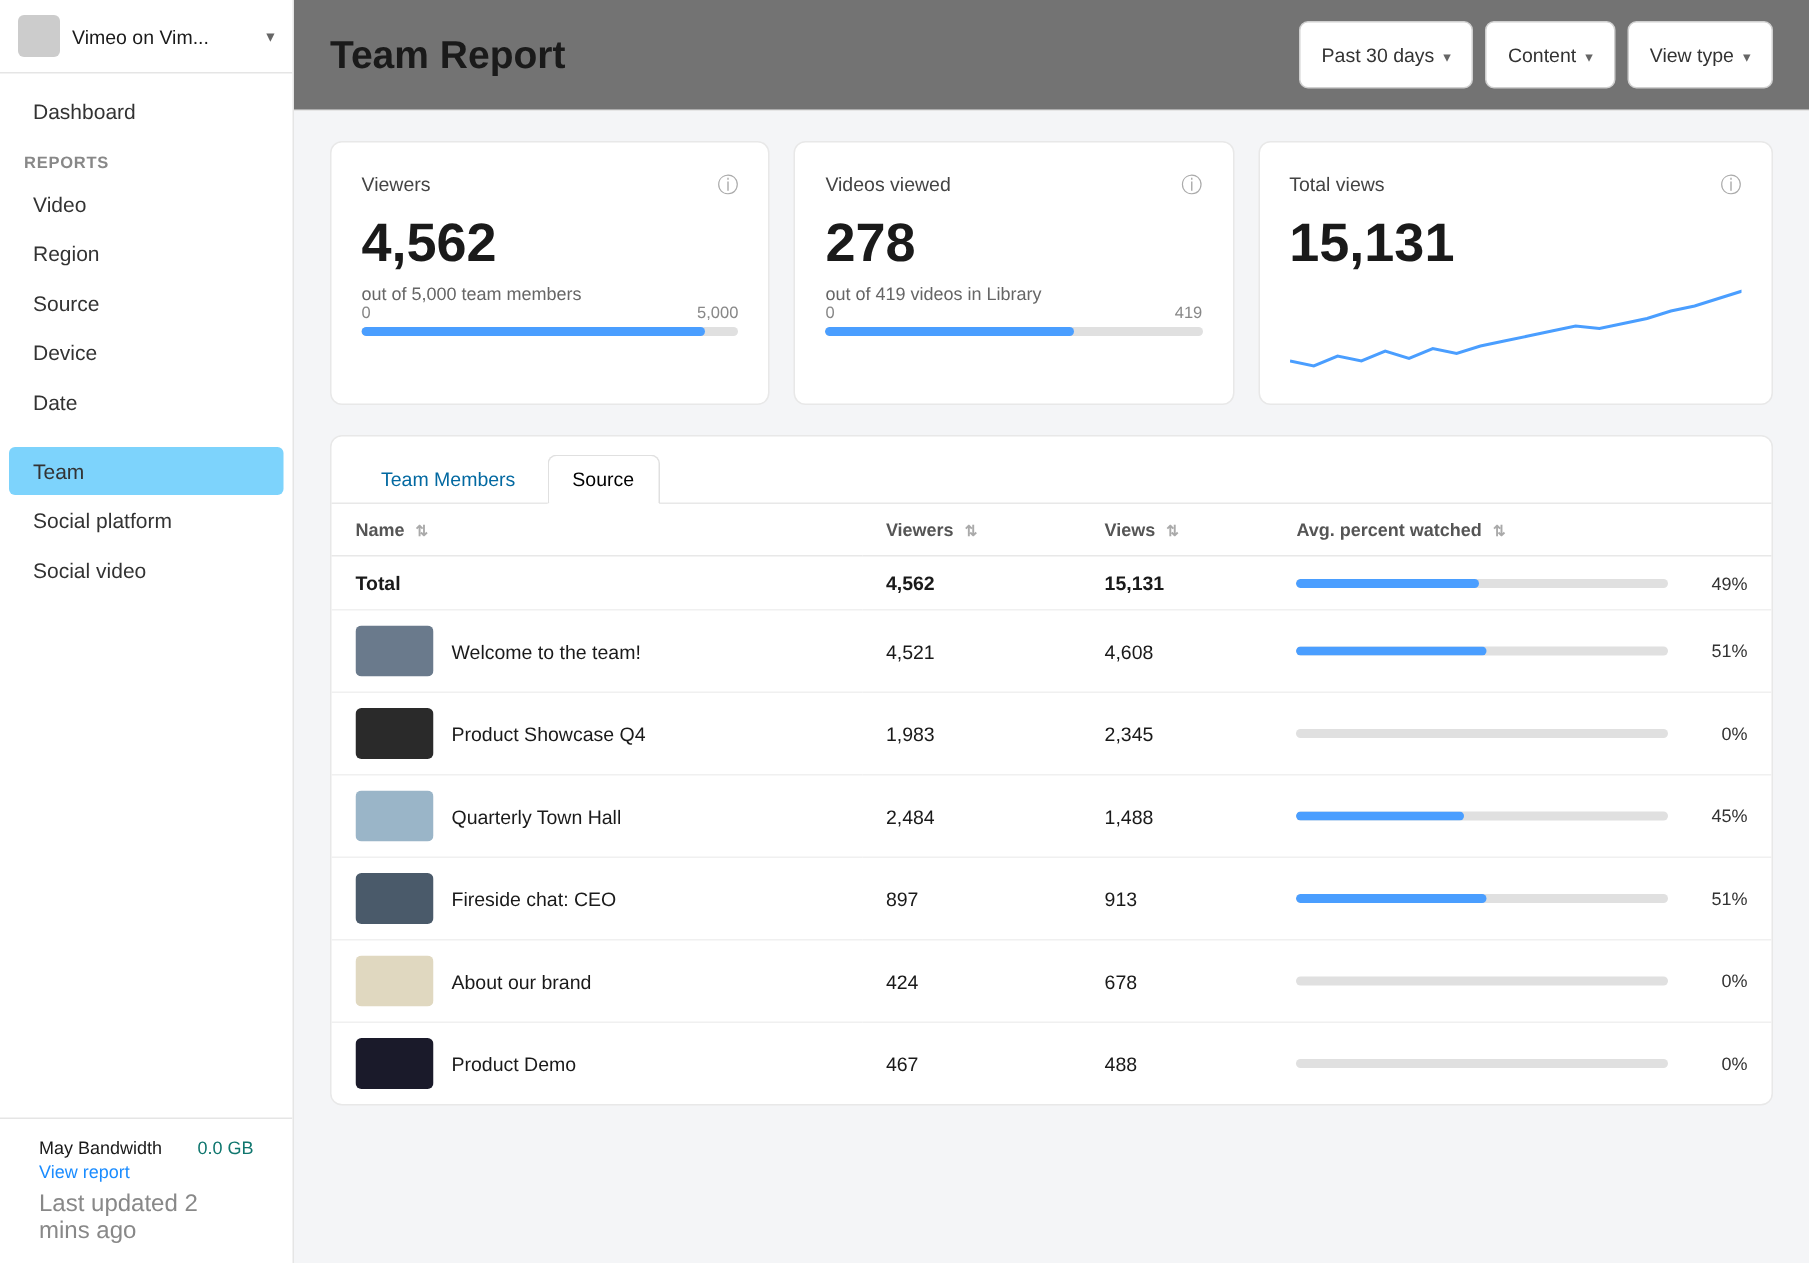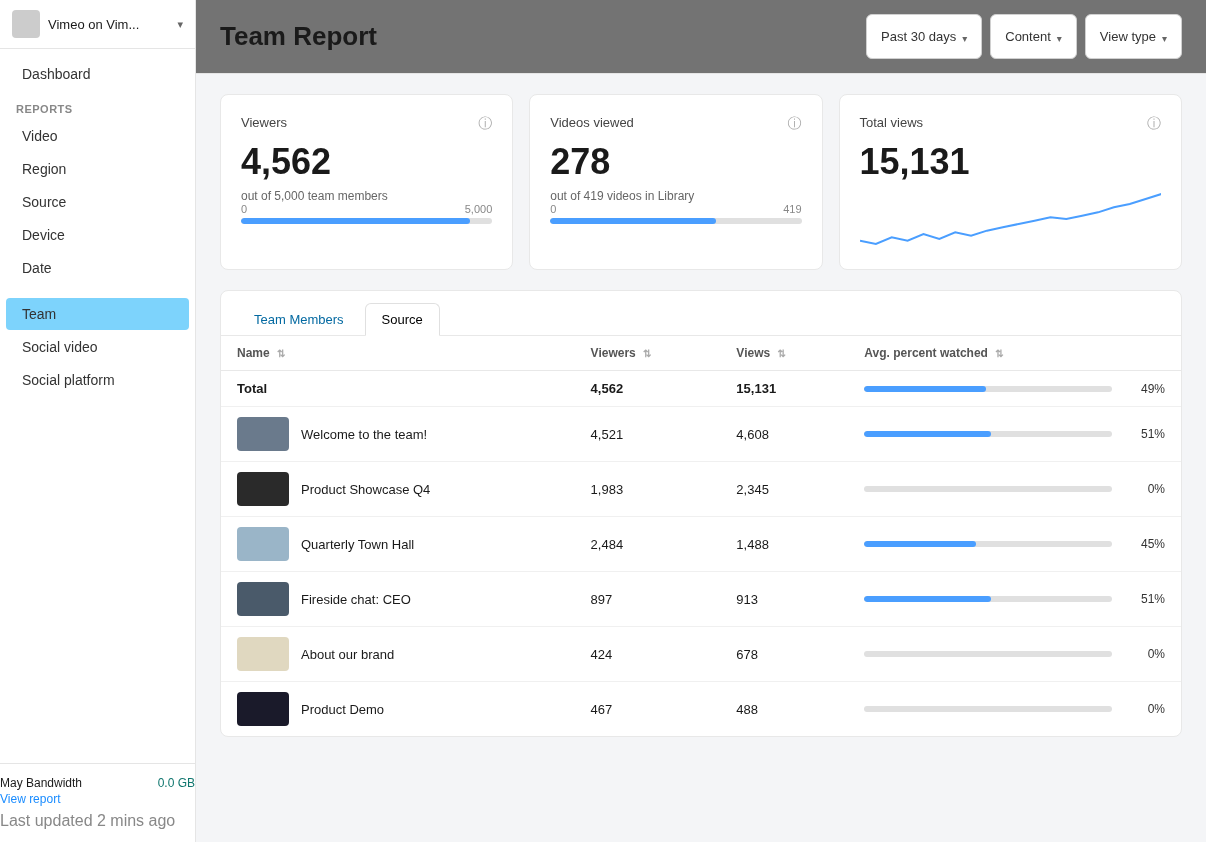--- a/index.html
+++ b/index.html
@@ -49,21 +49,21 @@
     .sidebar-section-label {
       padding: 12px 16px 4px;
       font-size: 11px;
       font-weight: 600;
       color: #888;
       text-transform: uppercase;
       letter-spacing: 0.5px;
     }
 
     .sidebar-footer {
-      padding: 12px 0;
+      padding: 12px 26px;
       border-top: 1px solid #e5e5e5;
       font-size: 12px;
     }
     .sidebar-footer-bandwidth { display: flex; justify-content: space-between; align-items: center; margin-bottom: 2px; }
     .sidebar-footer-label { font-weight: 500; }
     .sidebar-footer-value { color: #0f766e; }
     .sidebar-footer-link { color: #1a8cff; cursor: pointer; text-decoration: none; }
     .sidebar-footer-updated { color: #888; font-size: 16px; margin-top: 6px; }
 
     
@@ -222,24 +222,24 @@
     <div class="sidebar-item">
       <span>Device</span>
     </div>
     <div class="sidebar-item">
       <span>Date</span>
     </div>
     <div class="sidebar-item active">
       <span>Team</span>
     </div>
     <div class="sidebar-item">
+      <span>Social platform</span>
+    </div>
+    <div class="sidebar-item">
       <span>Social video</span>
-    </div>
-    <div class="sidebar-item">
-      <span>Social platform</span>
     </div>
   </nav>
 
   <div class="sidebar-footer">
     <div class="sidebar-footer-bandwidth">
       <span class="sidebar-footer-label">May Bandwidth</span>
       <span class="sidebar-footer-value">0.0 GB</span>
     </div>
     <a class="sidebar-footer-link">View report</a>
     <div class="sidebar-footer-updated">Last updated 2 mins ago</div>

